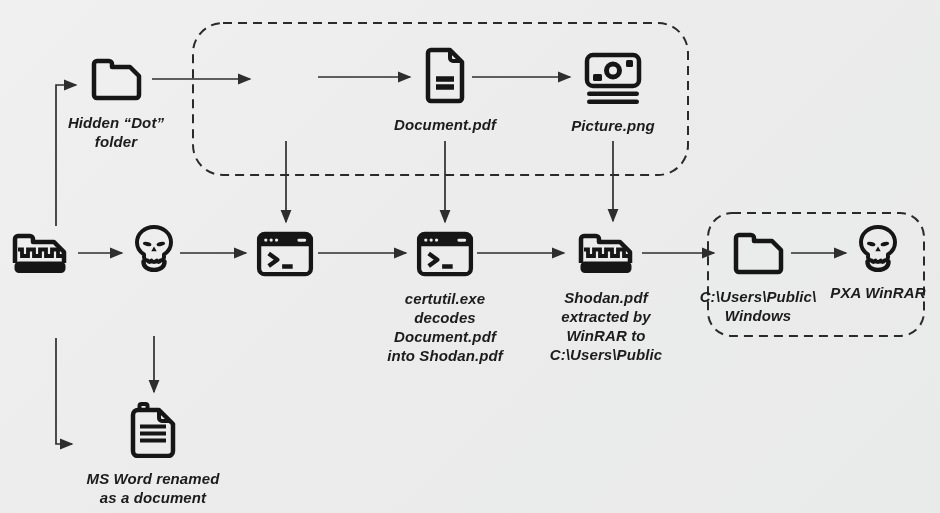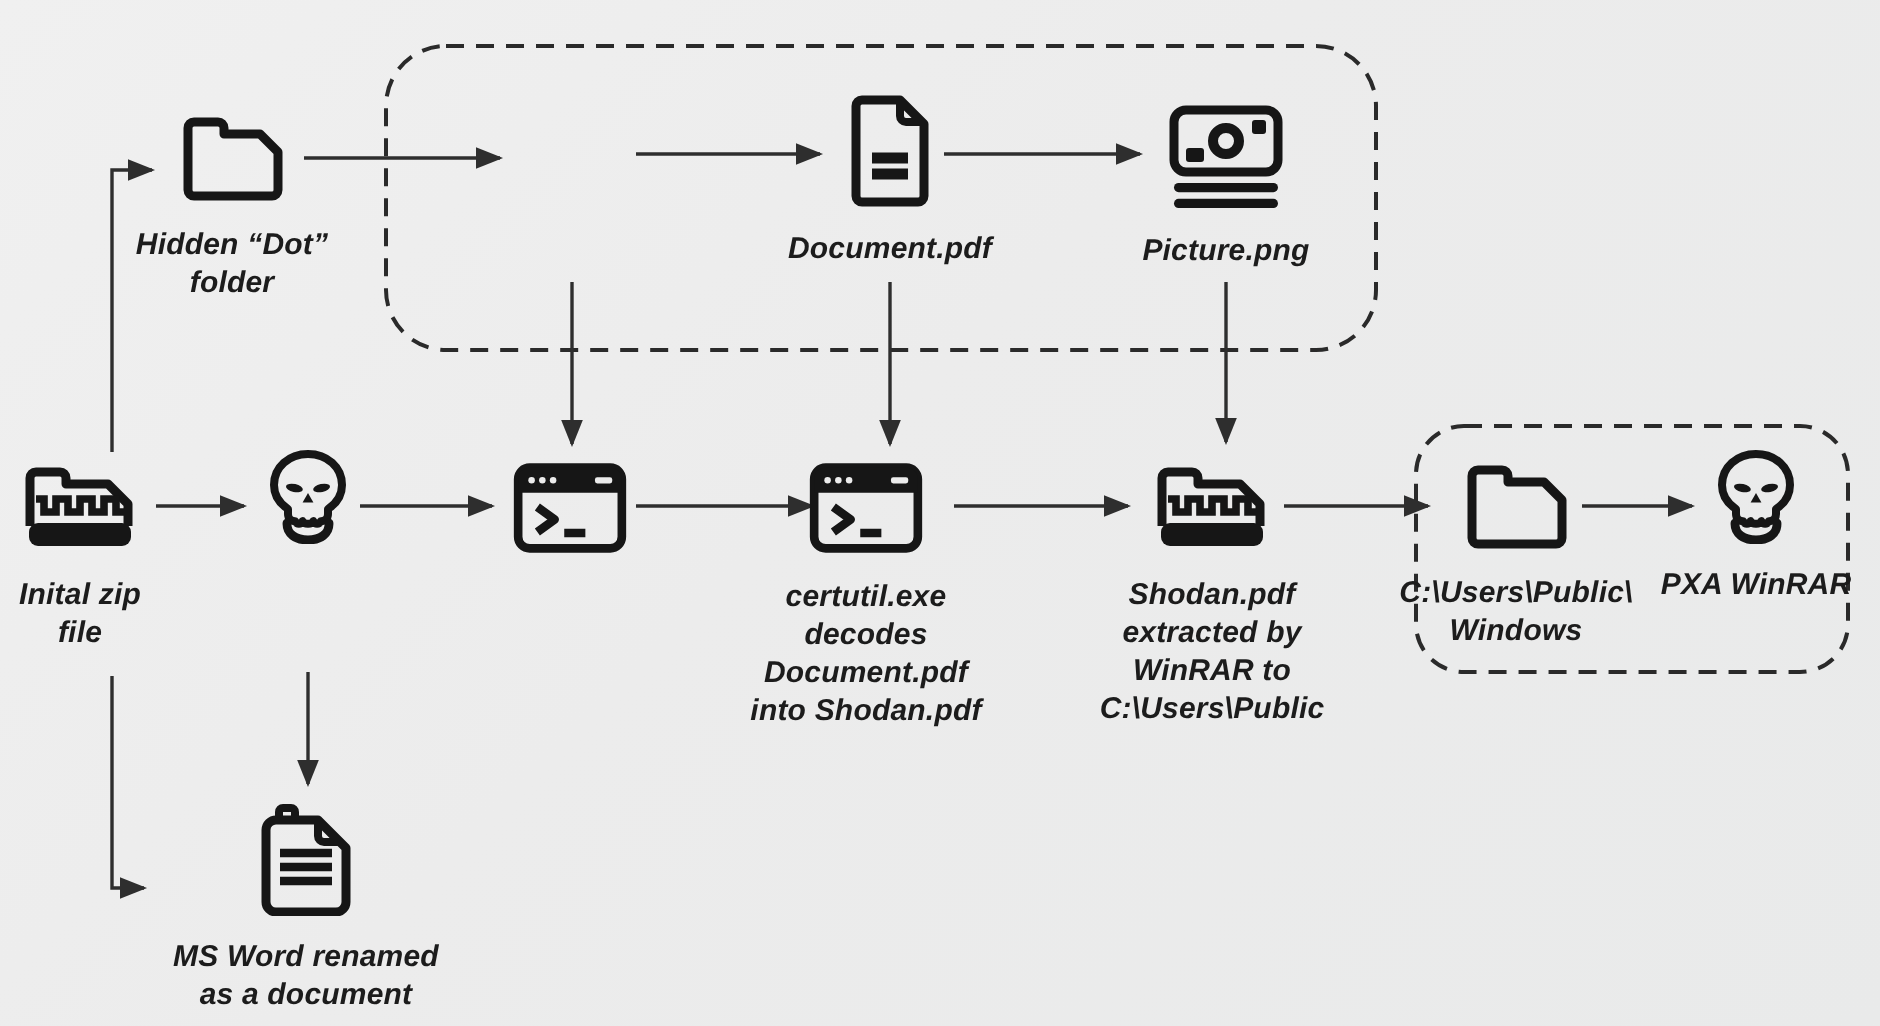--- a/index.html
+++ b/index.html
@@ -118,37 +118,35 @@
     <svg class="icon" width="62" height="54" viewBox="0 0 62 54">
         <use href="#sym-picture"></use>
       </svg>
     <div class="label">Picture.png</div>
   </div>
 
   <div class="node" style="left:-45px;top:229px">
     <svg class="icon" width="64" height="48" viewBox="0 0 64 48">
         <use href="#sym-zip"></use>
       </svg>
-    <div class="label">Inital zip
-file</div>
   </div>
 
   <div class="node" style="left:69px;top:224px">
     <svg class="icon" width="44" height="48" viewBox="0 0 44 48">
         <use href="#sym-skull"></use>
       </svg>
   </div>
 
   <div class="node" style="left:200px;top:230px">
     <svg class="icon" width="58" height="48" viewBox="0 0 60 50">
         <use href="#sym-terminal"></use>
       </svg>
   </div>
 
-  <div class="node" style="left:348px;top:230px">
+  <div class="node" style="left:360px;top:230px">
     <svg class="icon" width="58" height="48" viewBox="0 0 60 50">
         <use href="#sym-terminal"></use>
       </svg>
     <div class="label">certutil.exe
 decodes
 Document.pdf
 into Shodan.pdf</div>
   </div>
 
   <div class="node" style="left:673px;top:228px">

